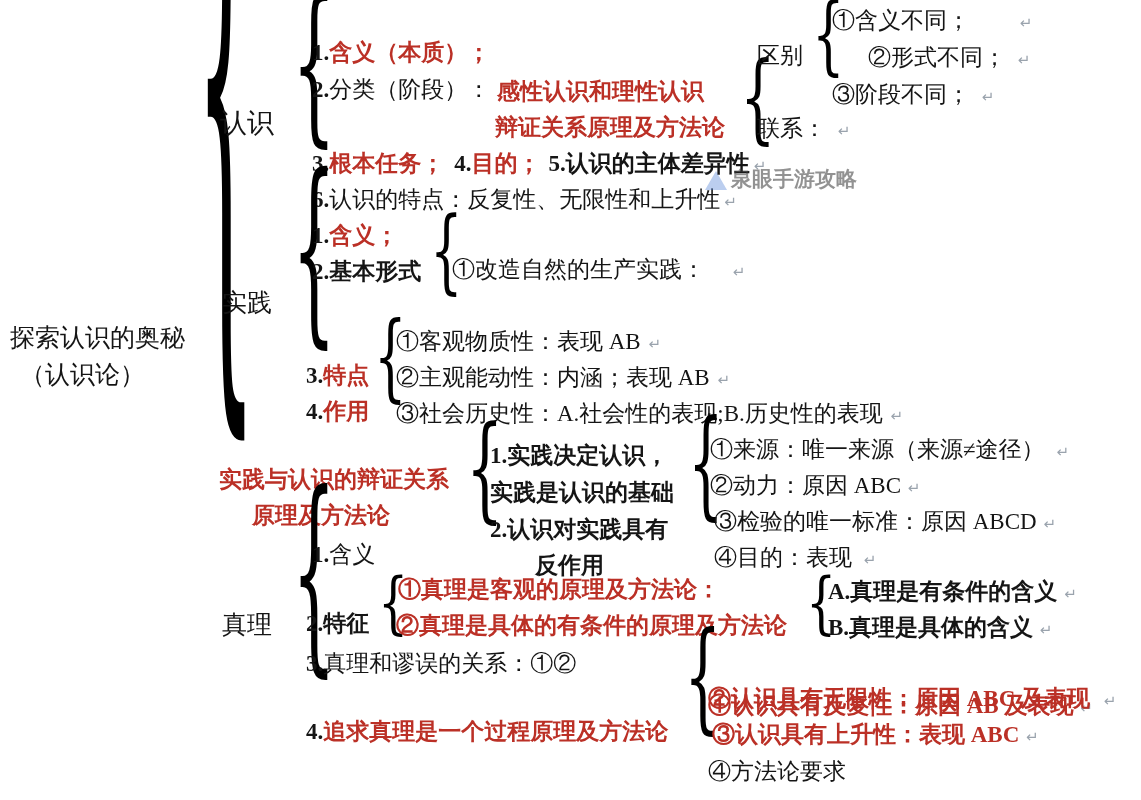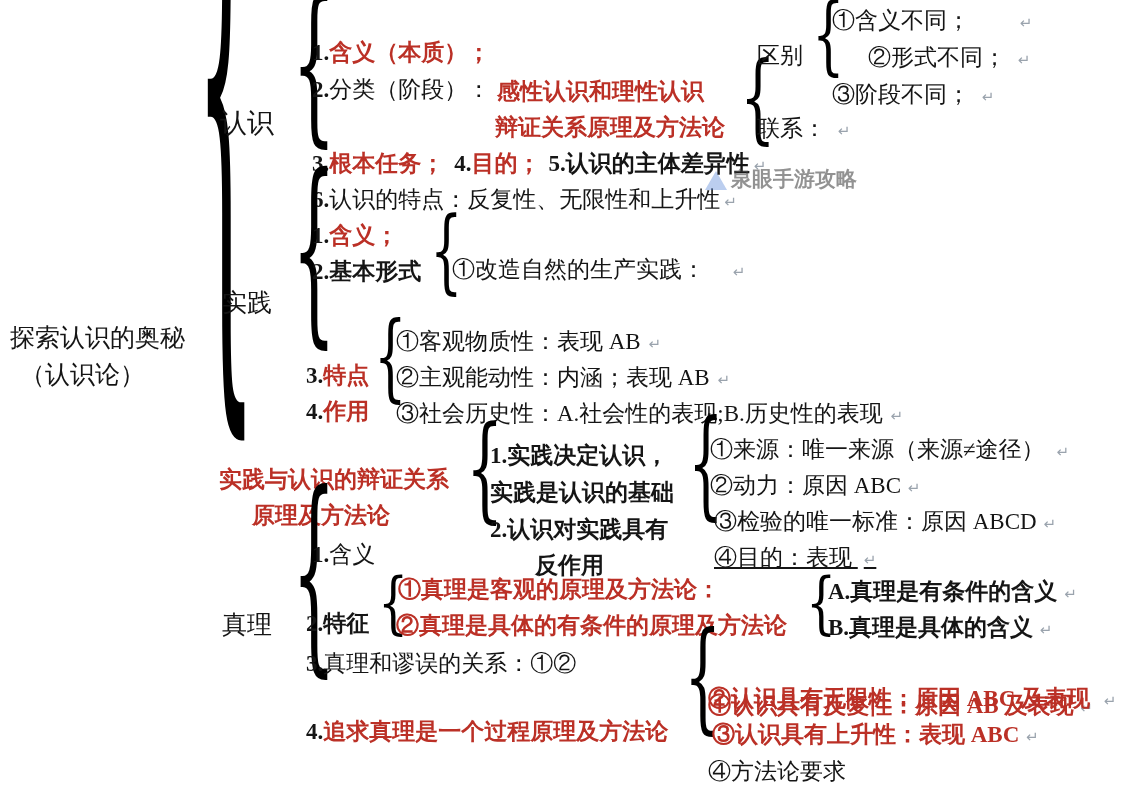--- a/index.html
+++ b/index.html
@@ -211,21 +211,21 @@
     <span class="ret" style="margin-left:6px;">↵</span>
   </div>
   <div class="txt blk" style="left:710px; top:474px; font-size:23px;">
     <span>②动力：原因 ABC</span>
     <span class="ret" style="margin-left:1px;">↵</span>
   </div>
   <div class="txt blk" style="left:714px; top:510px; font-size:23px;">
     <span>③检验的唯一标准：原因 ABCD</span>
     <span class="ret" style="margin-left:1px;">↵</span>
   </div>
-  <div class="txt blk" style="left:714px; top:546px; font-size:23px;text-decoration:underline;">
+  <div class="txt blk" style="left:714px; top:546px; font-size:23px;">
     <span>④目的：表现</span>
     <span class="ret" style="margin-left:6px;">↵</span>
   </div>
 
   <div class="txt blk" style="left:222px; top:612px; font-size:25px;">真理</div>
 
   <div class="brace" style="left:292px; top:540px; font-size:60px;">
     <span style="transform:scaleY(3.55) scaleX(1.15);">{</span>
   </div>
 

